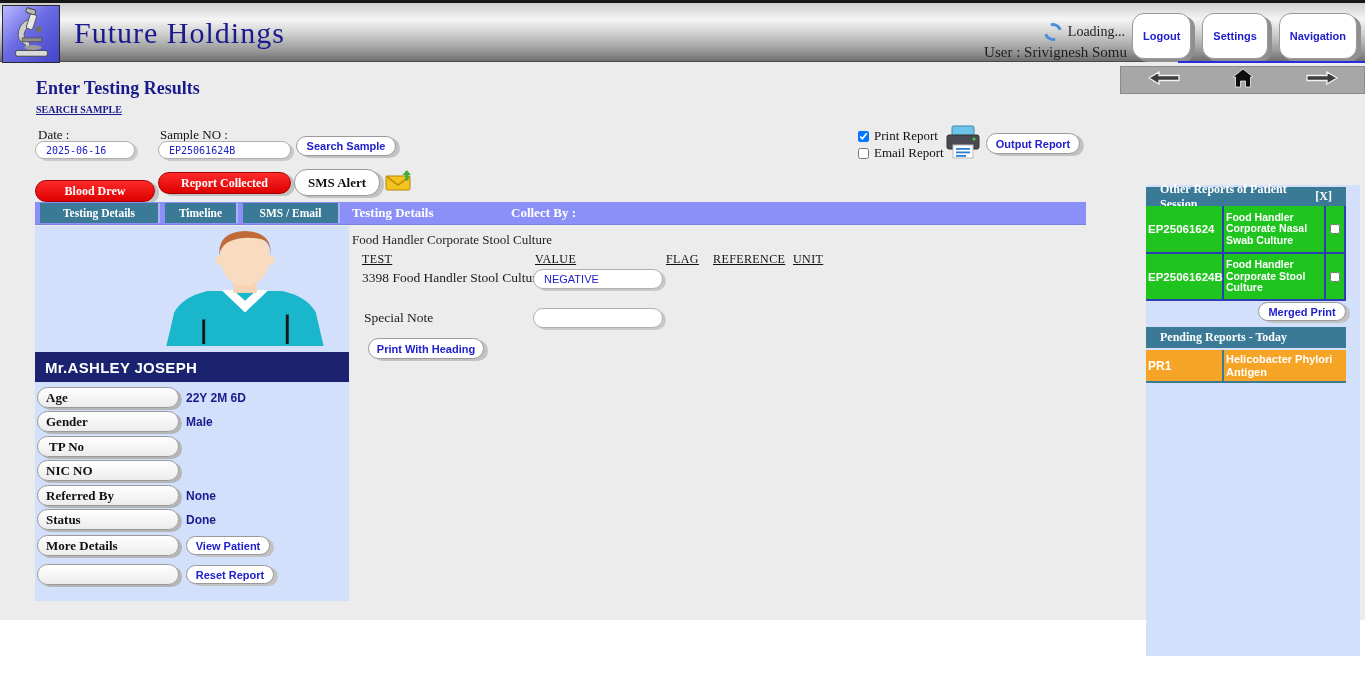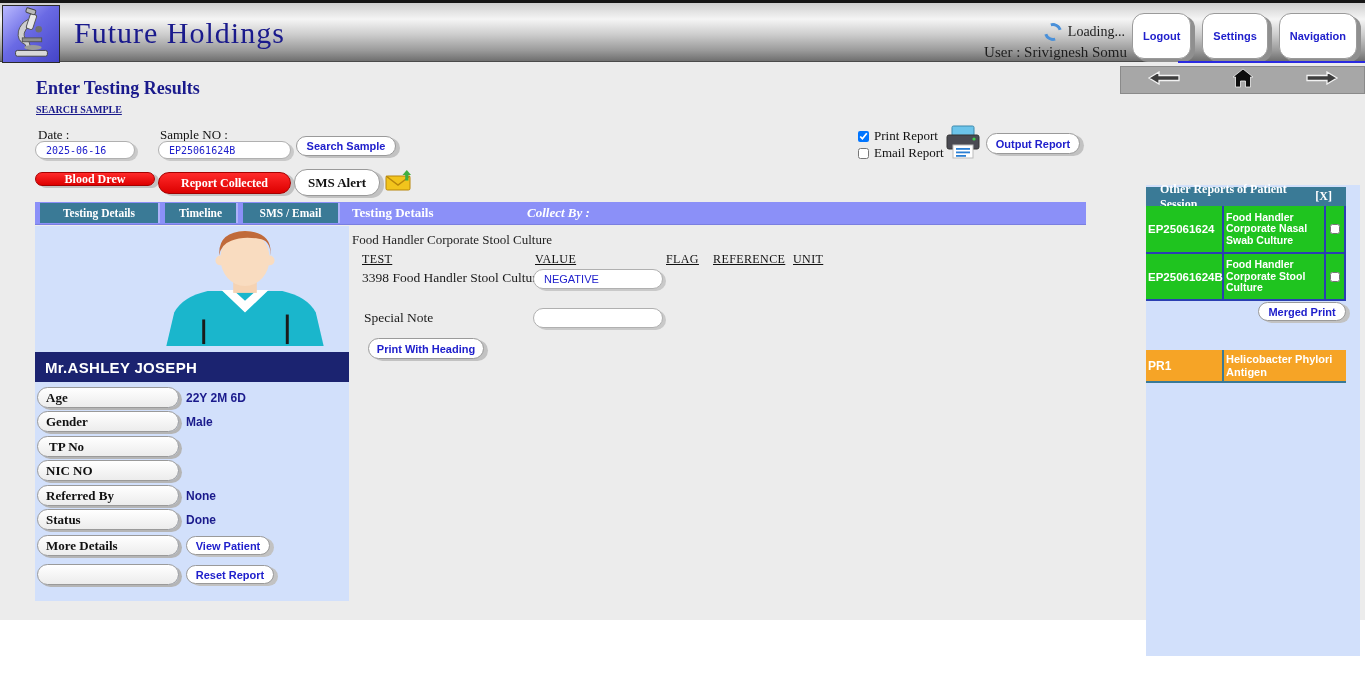--- a/index.html
+++ b/index.html
@@ -164,38 +164,38 @@
       <rect x="2" y="10" width="32" height="14" rx="2" fill="#4a4a52" stroke="#333"></rect>
       <circle cx="29" cy="14" r="1.6" fill="#3ecf4a"></circle>
       <rect x="8" y="20" width="20" height="13" fill="#ffffff" stroke="#bbb"></rect>
       <rect x="11" y="23" width="14" height="1.8" fill="#2a7fd4"></rect>
       <rect x="11" y="26.5" width="14" height="1.8" fill="#2a7fd4"></rect>
       <rect x="11" y="30" width="10" height="1.8" fill="#2a7fd4"></rect>
     </svg>
   </span>
   <div class="abs pillbtn" style="left:986px;top:133px;width:94px;height:21px;">Output Report</div>
 
-  <div class="abs redbtn" style="left:35px;top:172px;width:120px;height:14px;">Blood Drew</div>
+  <div class="abs redbtn" style="left:35px;top:180px;width:120px;height:22px;">Blood Drew</div>
   <div class="abs redbtn" style="left:158px;top:172px;width:133px;height:22px;">Report Collected</div>
   <div class="abs smsbtn" style="left:294px;top:169px;width:86px;height:27px;">SMS Alert</div>
   <span class="abs" style="left:385px;top:170px;">
     <svg width="27" height="21" viewBox="0 0 27 21">
       <rect x="1" y="6" width="24" height="14" rx="1.5" fill="#f2c41c" stroke="#b8860b"></rect>
       <path d="M1 6 L13 15 L25 6" fill="none" stroke="#b8860b" stroke-width="1.4"></path>
       <rect x="20.2" y="3.5" width="3.2" height="7" fill="#3fae3f"></rect>
       <path d="M17.5 5 L26 5 L21.8 0 Z" fill="#3fae3f"></path>
     </svg>
   </span>
 
   <div class="abs tabbar">
     <div class="tab" style="left:5px;width:120px;">Testing Details</div>
     <div class="tab" style="left:130px;width:73px;">Timeline</div>
     <div class="tab" style="left:208px;width:97px;text-align:center;">SMS / Email</div>
     <div class="tabbar-label" style="left:317px;">Testing Details</div>
-    <div class="tabbar-label" style="left:492px;font-style:italic;">Collect By :</div>
+    <div class="tabbar-label" style="left:476px;">Collect By :</div>
   </div>
 
   <div class="abs left-panel"></div>
   <span class="abs" style="left:155px;top:228px;">
     <svg width="180" height="118" viewBox="0 0 180 120">
       <path d="M10 120 L18 86 Q26 70 52 64 L128 64 Q154 70 162 86 L170 120 Z" fill="#1ab6cc"></path>
       <polygon points="66,63 90,86 114,63 102,63 90,74 78,63" fill="#ffffff"></polygon>
       <rect x="78" y="46" width="24" height="20" fill="#f6d3b3"></rect>
       <circle cx="65" cy="33" r="5" fill="#f9dcc0"></circle>
       <circle cx="115" cy="33" r="5" fill="#f9dcc0"></circle>
@@ -254,20 +254,23 @@
     <div class="grn-row" style="height:45px;">
       <div class="cell cell-id">EP25061624B</div>
       <div class="cell cell-name">Food Handler Corporate Stool Culture</div>
       <div class="cell cell-chk">
         <input type="checkbox" style="">
       </div>
     </div>
   </div>
   <div class="abs pillbtn" style="left:1258px;top:302px;width:88px;height:19px;">Merged Print</div>
 
+  <div class="abs teal-hdr" style="left:1146px;top:327px;width:200px;height:21px;">
+    <span>Pending Reports - Today</span>
+  </div>
   <div class="abs org-table">
     <div class="org-row" style="height:31px;">
       <div class="ocell ocell-id">PR1</div>
       <div class="ocell ocell-name">Helicobacter Phylori Antigen</div>
     </div>
   </div>
 
 </div>
 
 </body></html>

